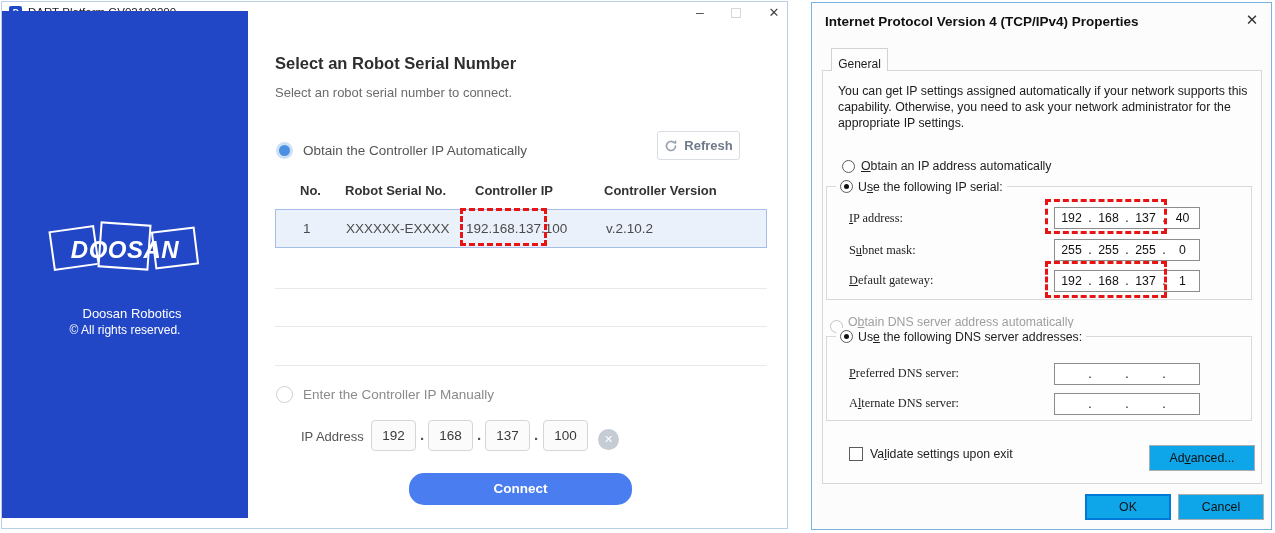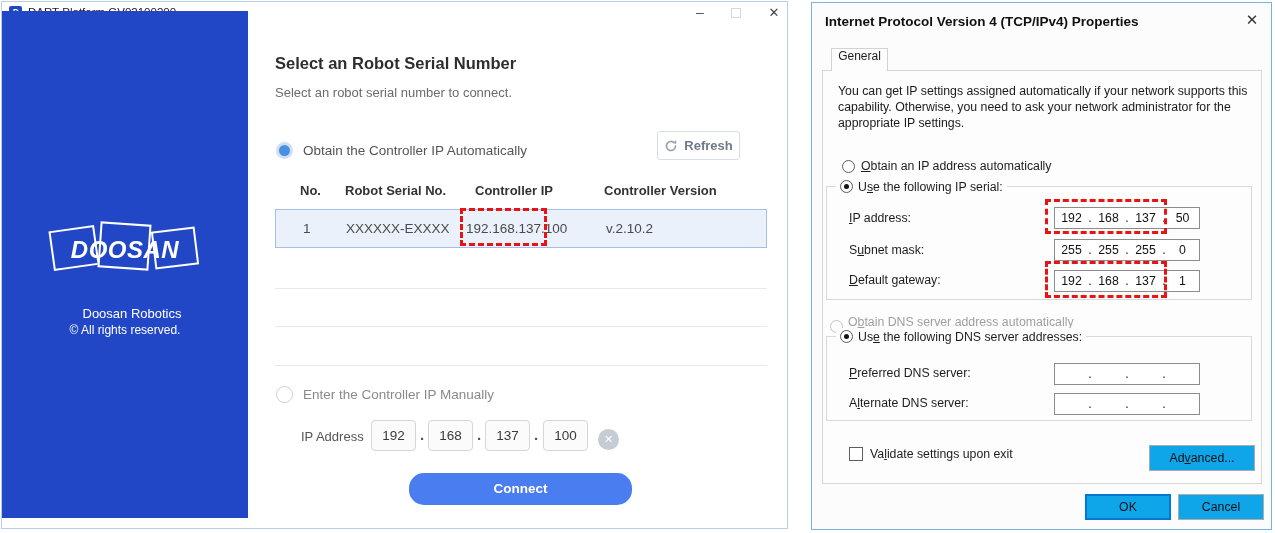--- a/index.html
+++ b/index.html
@@ -84,42 +84,42 @@
         text-align: center; line-height: 32px; }
 
   
   .rw { position: absolute; left: 811px; top: 2px; width: 461px; height: 528px;
         background: #fcfcfc; border: 1px solid #79b1e0; font-size: 12.3px; color: #1d1d1d; }
   .rw-title { position: absolute; left: 13px; top: 11px; font-size: 13.5px; font-weight: 600; color: #101010; }
   .rw-close { position: absolute; left: 430px; top: 7px; width: 20px; height: 20px;
         font-size: 15px; color: #333; text-align: center; line-height: 20px; }
   .rw-tab { position: absolute; left: 19px; top: 45px; width: 57px; height: 23px;
         background: #fdfdfd; border: 1px solid #d2d2d2; border-bottom: none; z-index: 2;
-        text-align: center; padding-top: 0; font-size: 12px; }
+        text-align: center; padding-top: 8px; font-size: 12px; }
   .rw-page { position: absolute; left: 10px; top: 67px; width: 440px; height: 414px;
         background: #fdfdfd; border: 1px solid #d7d7d7; }
   .rw-desc { position: absolute; left: 26px; top: 81px; width: 412px; line-height: 1.3; color: #1b1b1b; }
 
   .wradio { position: absolute; width: 13px; height: 13px; border-radius: 50%;
         border: 1px solid #5c5c5c; background: #fff; }
   .wradio.checked::after { content: ""; position: absolute; left: 3px; top: 3px; width: 5px; height: 5px;
         border-radius: 50%; background: #111; }
   .wradio.disabled { border-color: #c2c2c2; }
 
   .r-obtain-ip { left: 30px; top: 157px; }
   .l-obtain-ip { position: absolute; left: 49px; top: 156px; }
 
   .groupbox { position: absolute; border: 1px solid #d9d9d9; }
   .gb1 { left: 14px; top: 183px; width: 426px; height: 114px; }
   .gb2 { left: 14px; top: 333px; width: 426px; height: 85px; }
   .onborder { position: absolute; left: 9px; top: -9px; height: 17px; background: #fdfdfd;
         display: flex; align-items: center; gap: 5px; padding: 0 4px; }
   .onborder .wradio { position: relative; flex: 0 0 13px; }
 
-  .flabel { position: absolute; left: 22px; font-size: 12.3px; color: #1d1d1d; }
+  .flabel { position: absolute; left: 22px; font-size: 12.3px; color: #1d1d1d; font-family: Liberation Serif, serif; }
   .wfield { position: absolute; left: 227px; width: 146px; height: 22px; background: #fff;
         border: 1px solid #8c8c8c; display: flex; align-items: center; font-size: 12.3px; color: #111; }
   .wfield .oct { flex: 1; text-align: center; }
   .wfield .sep { width: 4px; text-align: center; }
   .fl-ip { top: 24px; } .wf-ip { top: 20px; }
   .fl-sn { top: 56px; } .wf-sn { top: 52px; }
   .fl-gw { top: 86px; } .wf-gw { top: 83px; }
 
   .rw-reddash1 { left: 233px; top: 196px; width: 122px; height: 35px; }
   .rw-reddash2 { left: 233px; top: 258px; width: 122px; height: 37px; }
@@ -232,21 +232,21 @@
       <span><span>U</span><span class="u">s</span><span>e the following IP serial:</span></span>
     </div>
     <span class="flabel fl-ip"><span></span><span class="u">I</span><span>P address:</span></span>
     <div class="wfield wf-ip">
       <span class="oct">192</span>
         <span class="sep">.</span>
         <span class="oct">168</span>
         <span class="sep">.</span>
         <span class="oct">137</span>
         <span class="sep">.</span>
-        <span class="oct">50</span>
+        <span class="oct">40</span>
     </div>
     <span class="flabel fl-sn"><span>S</span><span class="u">u</span><span>bnet mask:</span></span>
     <div class="wfield wf-sn">
       <span class="oct">255</span>
         <span class="sep">.</span>
         <span class="oct">255</span>
         <span class="sep">.</span>
         <span class="oct">255</span>
         <span class="sep">.</span>
         <span class="oct">0</span>

